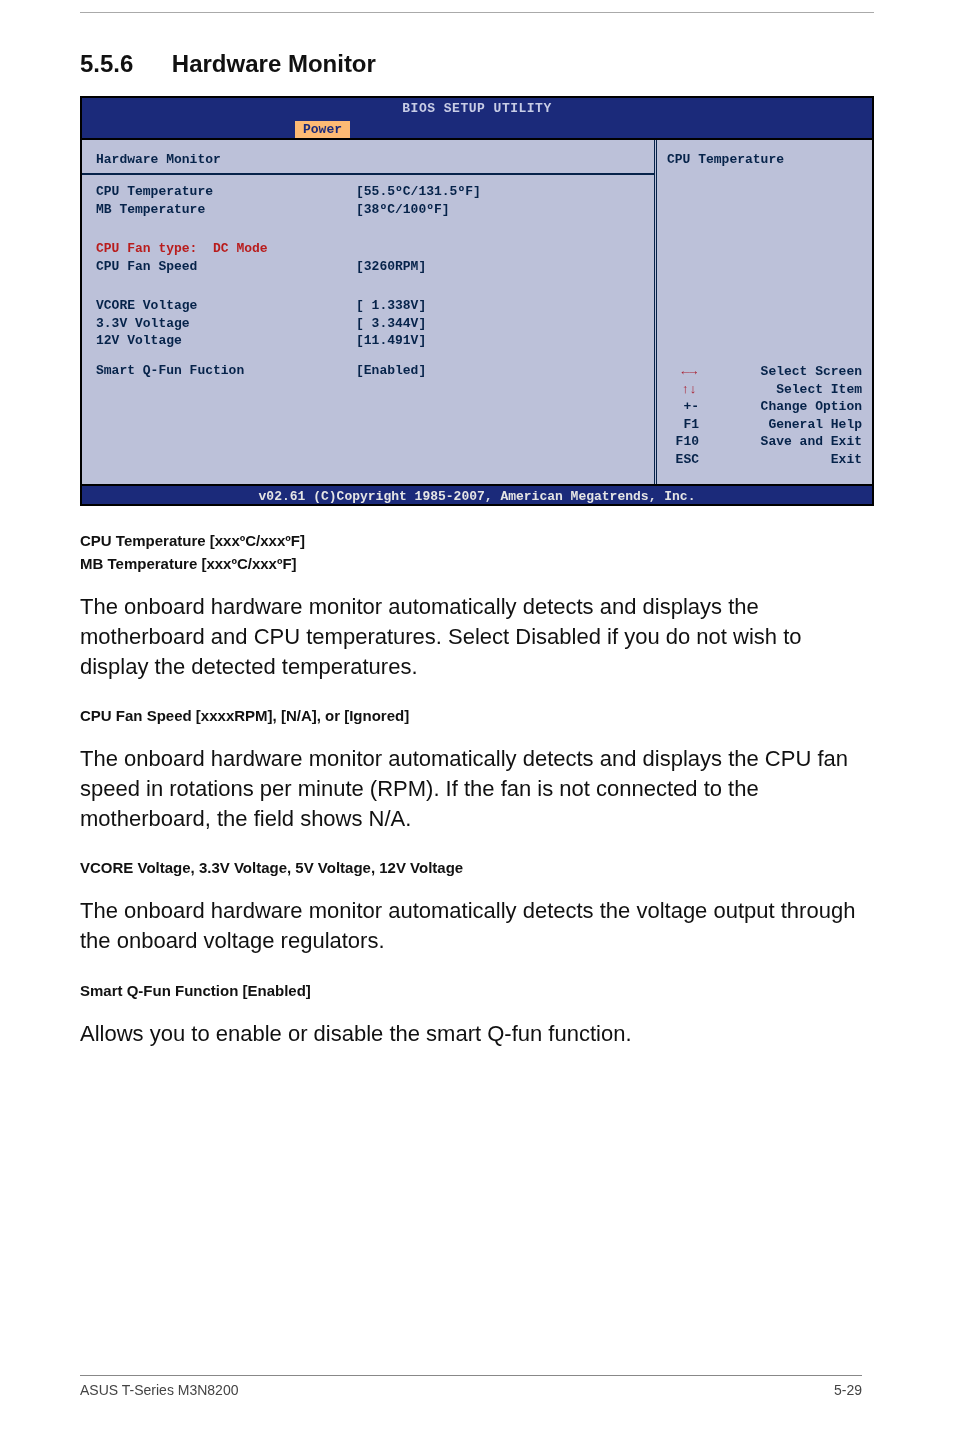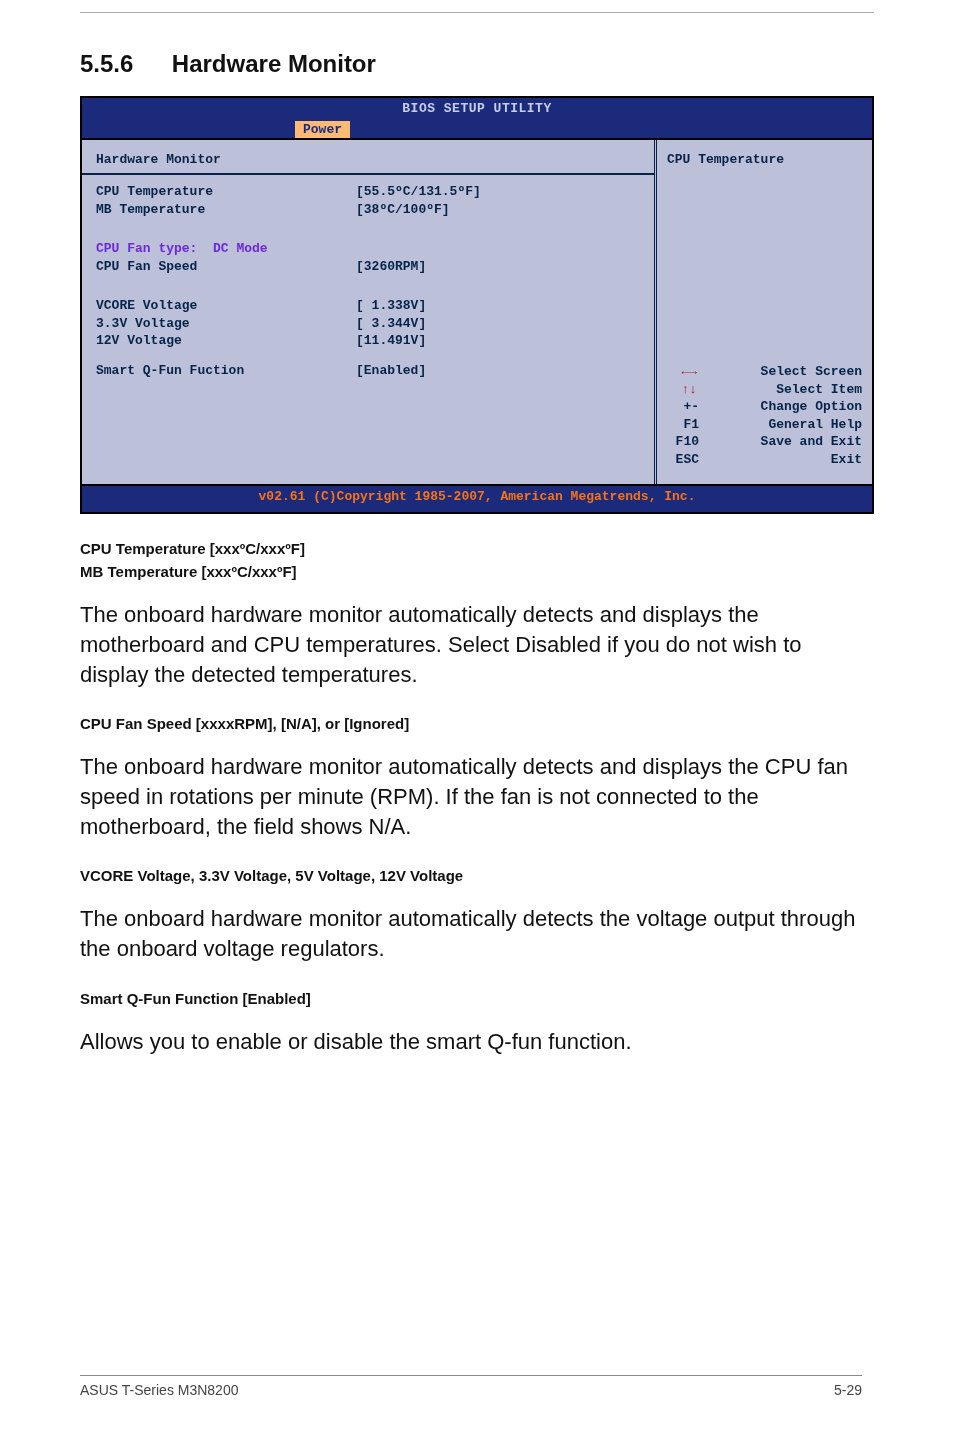--- a/index.html
+++ b/index.html
@@ -78,32 +78,32 @@
   .divider-line {
     border-bottom: 2px solid #06234a;
     margin: 0 -14px 8px;
   }
   .row {
     display: flex;
     line-height: 1.35;
   }
   .row .label { flex: 0 0 260px; white-space: pre; }
   .row .val { flex: 1 1 auto; white-space: pre; }
-  .faded { color: #6d28d9; }
+  .faded { color: #b91c1c; }
   .gap { height: 22px; }
   .right-gap { height: 190px; }
   .help-item { display: flex; line-height: 1.35; text-align: right; }
   .help-key { flex: 0 0 32px; white-space: pre; }
   .help-txt { flex: 1 1 auto; }
   .arrows-lr::before { content: "\2190\2192"; color: #a23; margin-right: 2px; }
   .arrows-ud::before { content: "\2191\2193"; color: #a23; margin-right: 2px; }
   .bios-footer {
-    color: #f97316;
+    color: #e5e5e5;
     text-align: center;
-    padding: 3px 0 8px;
+    padding: 3px 0 0;
   }
   h3.sub {
     font-size: 15px;
     font-weight: bold;
     margin: 26px 0 6px;
   }
   p.body {
     font-size: 22px;
     line-height: 1.35;
     margin: 20px 0 10px;

